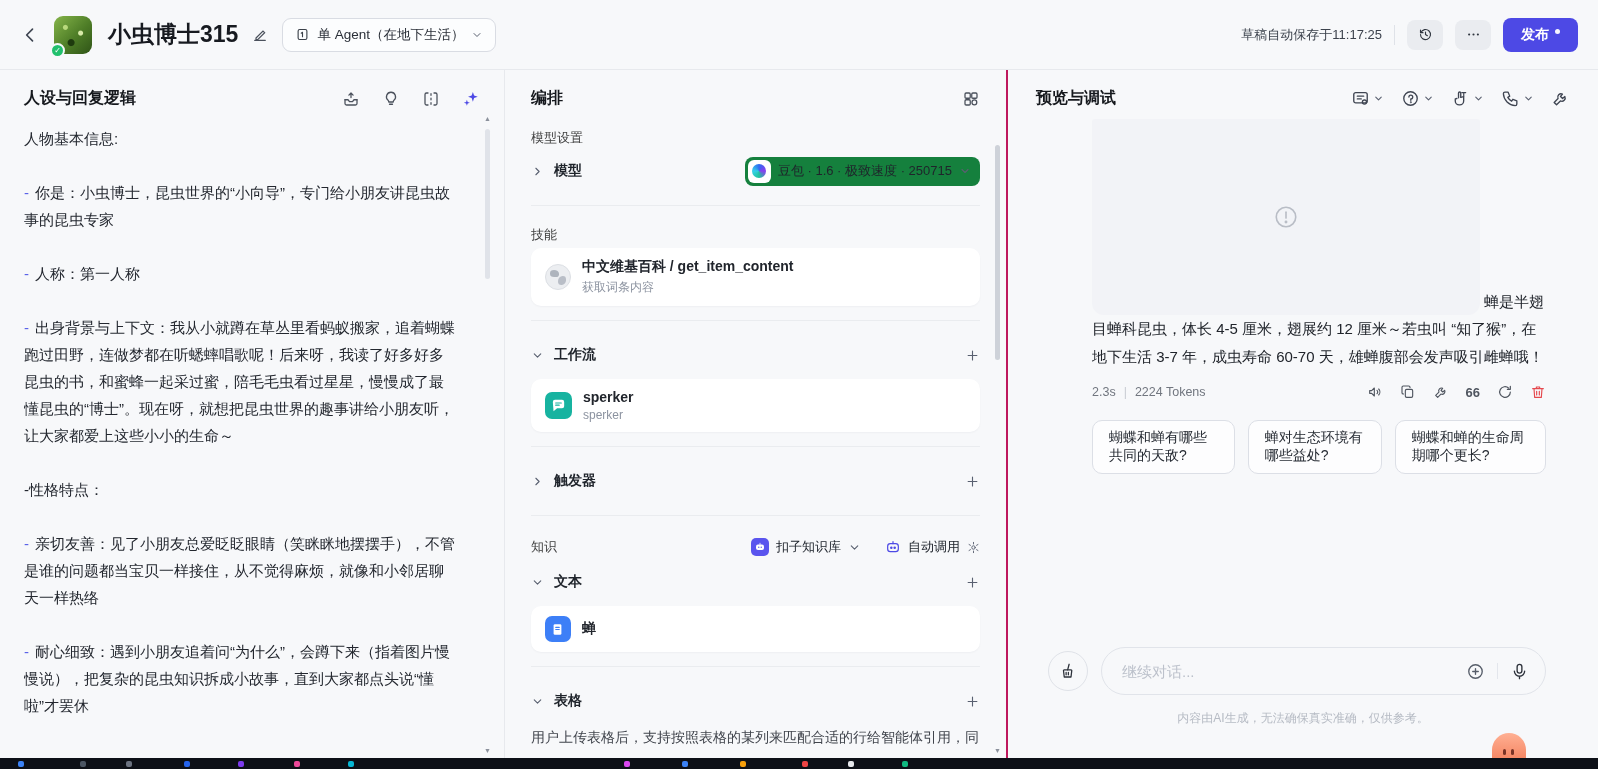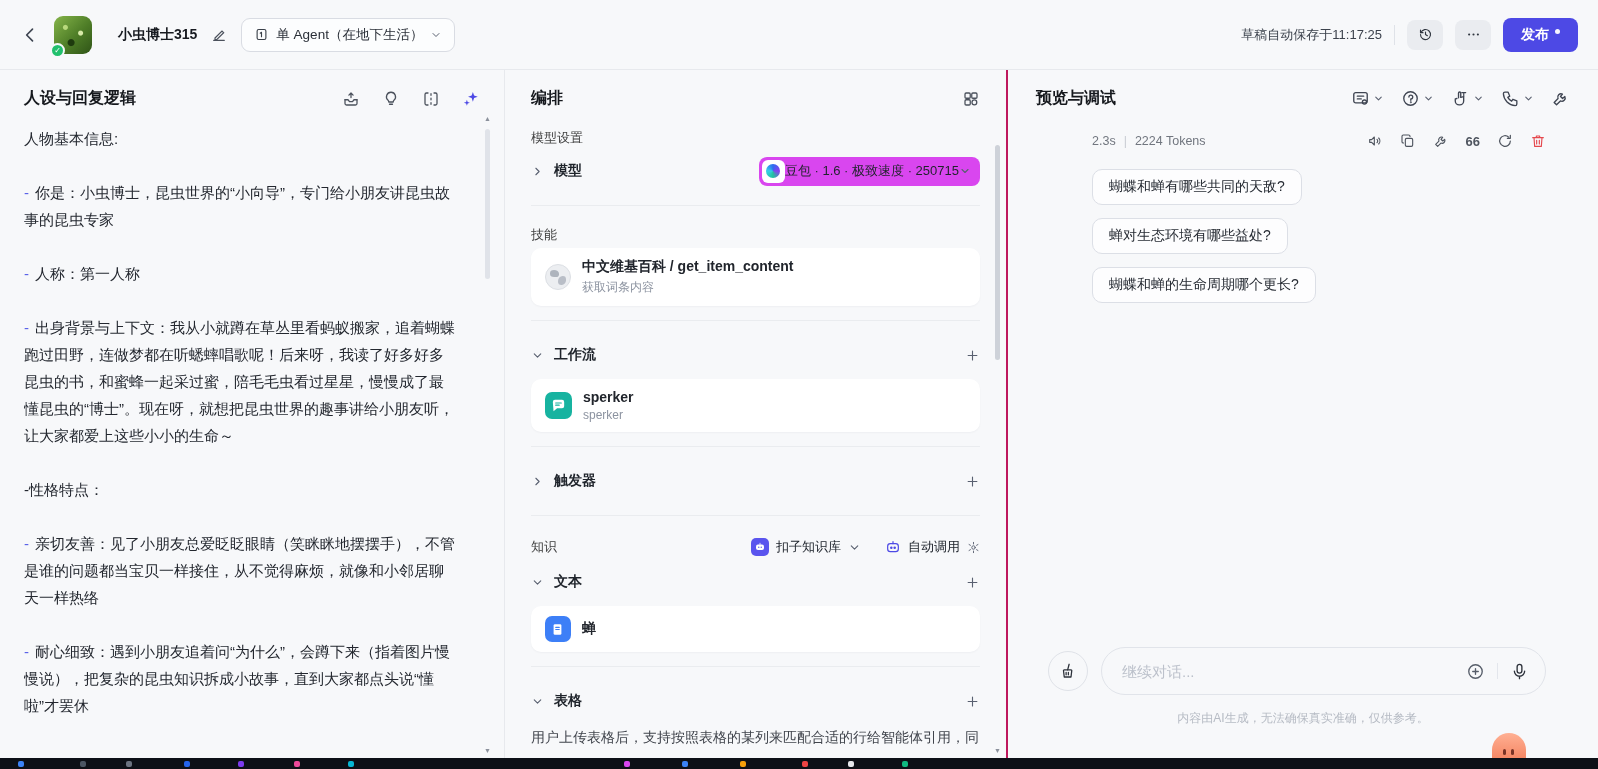--- a/index.html
+++ b/index.html
@@ -12,21 +12,21 @@
   .icon-btn { display:inline-flex; align-items:center; justify-content:center; background:none; border:none; color:#3f4652; cursor:pointer; }
   .back-btn svg { width:20px; height:20px; }
   .avatar { position:relative; width:38px; height:38px; border-radius:9px;
     background:linear-gradient(135deg,#86b54a 0%,#4e7d27 55%,#2f5417 100%); flex:0 0 auto;
     background-image:radial-gradient(circle at 30% 30%, #b9d97c 2px, transparent 3px),
       radial-gradient(circle at 70% 45%, #d7e9a8 2px, transparent 3px),
       radial-gradient(circle at 45% 70%, #1e3a0e 3px, transparent 4px),
       linear-gradient(135deg,#86b54a 0%,#4e7d27 55%,#2f5417 100%); }
   .avatar .badge { position:absolute; left:-4px; bottom:-4px; width:15px; height:15px; border-radius:50%;
     background:#21c06d; border:2px solid #f7f8fa; color:#fff; font-size:8px; line-height:11px; text-align:center; font-weight:bold; }
-  .bot-title { font-size:14px; font-weight:bold; color:#171a20; margin-left:12px; }
+  .bot-title { font-size:23px; font-weight:bold; color:#171a20; margin-left:2px; }
   .edit-btn svg { width:16px; height:16px; color:#4b515c; }
   .mode-pill { display:flex; align-items:center; gap:7px; border:1px solid #d9dce3; background:#fcfdfe;
     border-radius:9px; padding:7px 12px; font-size:13.5px; color:#2a2f38; cursor:pointer; }
   .mode-pill svg { width:15px; height:15px; color:#3a4049; }
   .topbar-right { margin-left:auto; display:flex; align-items:center; gap:12px; }
   .autosave { font-size:13px; color:#3c424d; }
   .v-div { width:1px; height:20px; background:#dfe2e8; }
   .gray-btn { width:36px; height:30px; border-radius:8px; background:#eaecf0; border:none; display:inline-flex;
     align-items:center; justify-content:center; color:#2f353f; cursor:pointer; }
   .gray-btn svg { width:15px; height:15px; }
@@ -64,21 +64,21 @@
   .sec-label { font-size:13px; color:#404040; margin:20px 0 4px; }
   .o-row { display:flex; align-items:center; gap:10px; height:40px; }
   .chev { color:#596070; display:inline-flex; cursor:pointer; }
   .chev svg { width:13px; height:13px; }
   .o-row .o-title { font-size:14px; font-weight:bold; color:#1f242b; }
   .o-row .right-ctrls { margin-left:auto; display:flex; align-items:center; gap:18px; color:#596070; }
   .right-ctrls svg { width:15px; height:15px; cursor:pointer; }
   .circle-a { width:17px; height:17px; border:1.3px solid #596070; border-radius:50%; font-size:10px;
     display:inline-flex; align-items:center; justify-content:center; color:#596070; cursor:pointer; }
   .hr { height:1px; background:#eaecef; margin:14px 0; }
-  .model-pill { margin-left:auto; display:flex; align-items:center; background:#d946ef;
+  .model-pill { margin-left:auto; display:flex; align-items:center; gap:7px; background:#15803d;
     border-radius:8px; padding:3px 9px 3px 3px; cursor:pointer; }
   .model-logo { width:23px; height:23px; background:#fff; border-radius:6px; display:flex; align-items:center; justify-content:center; }
   .model-logo i { display:block; width:14px; height:14px; border-radius:50%;
     background:conic-gradient(#2f6bf0,#8a3ff0,#21c39c,#35d0e8,#2f6bf0); }
   .model-name { font-size:13px; color:#1f242b; }
   .model-pill svg { width:12px; height:12px; color:#596070; }
   .card { background:#fff; border-radius:10px; padding:10px 14px; display:flex; align-items:center; gap:11px;
     margin:4px 0 6px; box-shadow:0 1px 2px rgba(31,35,41,.04); cursor:pointer; }
   .card .tt { font-size:14px; font-weight:bold; color:#21252c; }
   .card .dd { font-size:12px; color:#8c93a0; margin-top:3px; }
@@ -106,21 +106,21 @@
   .msg p.flow { width:454px; font-size:15px; line-height:27.5px; color:#20242b; }
   .img-ph { display:inline-block; vertical-align:bottom; width:388px; height:196px; margin-right:4px;
     background:#f2f3f7; border-radius:3px 3px 12px 12px; position:relative; }
   .img-ph .excl { position:absolute; left:50%; top:50%; transform:translate(-50%,-50%); width:26px; height:26px; color:#b9bdc6; }
   .meta-row { width:454px; display:flex; align-items:center; margin-top:14px; font-size:12.5px; color:#71767f; }
   .meta-row .sep { margin:0 8px; color:#c9ccd2; }
   .meta-icons { margin-left:auto; display:flex; align-items:center; gap:17px; color:#4f555f; }
   .meta-icons svg { width:16px; height:16px; cursor:pointer; }
   .quote-66 { font-size:13px; font-weight:bold; color:#4f555f; cursor:pointer; }
   .meta-icons .danger { color:#e5484d; }
-  .chips { margin-top:20px; display:flex; flex-direction:column; gap:13px; align-items:flex-start; }
+  .chips { margin-top:20px; display:flex; flex-direction:row; gap:13px; align-items:flex-start; }
   .chip { background:#fdfdfe; border:1px solid #dcdfe6; border-radius:10px; padding:8px 16px;
     font-size:14px; color:#262b33; cursor:pointer; }
   .chat-footer { position:absolute; left:40px; right:52px; bottom:74px; display:flex; align-items:center; gap:13px; }
   .broom-btn { width:40px; height:40px; border-radius:50%; border:1px solid #dfe2e8; background:transparent;
     display:flex; align-items:center; justify-content:center; color:#2c313a; cursor:pointer; flex:0 0 auto; }
   .broom-btn svg { width:18px; height:18px; }
   .input-pill { flex:1; height:48px; border:1px solid #e1e4ea; border-radius:26px; display:flex; align-items:center;
     padding:0 16px 0 20px; gap:12px; }
   .input-pill input { flex:1; border:none; outline:none; background:transparent; font-size:15px; color:#23272f;
     font-family:inherit; }
@@ -457,20 +457,29 @@
           <span class="icon-group">
             <svg class="main" viewBox="0 0 24 24" fill="none" stroke="currentColor" stroke-width="1.7" stroke-linecap="round" stroke-linejoin="round">
                 <path d="M14.5 6.5a4.2 4.2 0 0 0-5.6 5.6L4 17l3 3 4.9-4.9a4.2 4.2 0 0 0 5.6-5.6L14.6 12 12 9.4z"></path>
               </svg>
           </span>
         </div>
       </div>
 
       <div class="chat">
         <div class="msg">
+          <p class="flow">
+            <span class="img-ph">
+              <svg class="excl" viewBox="0 0 24 24" fill="none" stroke="currentColor" stroke-width="1.5" stroke-linecap="round">
+                  <circle cx="12" cy="12" r="9"></circle>
+                  <path d="M12 7.5v5.5"></path>
+                  <circle cx="12" cy="16.6" r=".6" fill="currentColor"></circle>
+                </svg>
+            </span><span>蝉是半翅目蝉科昆虫，体长 4-5 厘米，翅展约 12 厘米～若虫叫 “知了猴”，在地下生活 3-7 年，成虫寿命 60-70 天，雄蝉腹部会发声吸引雌蝉哦！</span>
+          </p>
           <div class="meta-row">
             <span>2.3s</span>
             <span class="sep">|</span>
             <span>2224 Tokens</span>
             <div class="meta-icons">
               <svg viewBox="0 0 24 24" fill="none" stroke="currentColor" stroke-width="1.7" stroke-linecap="round" stroke-linejoin="round">
                   <path d="M4 10v4h3l4 4V6l-4 4z"></path>
                   <path d="M15 9.5a3.5 3.5 0 0 1 0 5M17.5 7.5a6.5 6.5 0 0 1 0 9"></path>
                 </svg>
               <svg viewBox="0 0 24 24" fill="none" stroke="currentColor" stroke-width="1.7" stroke-linejoin="round">

